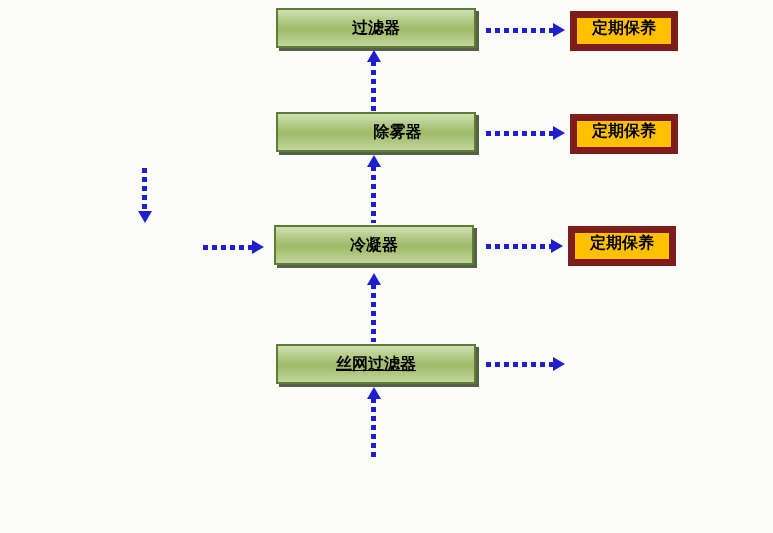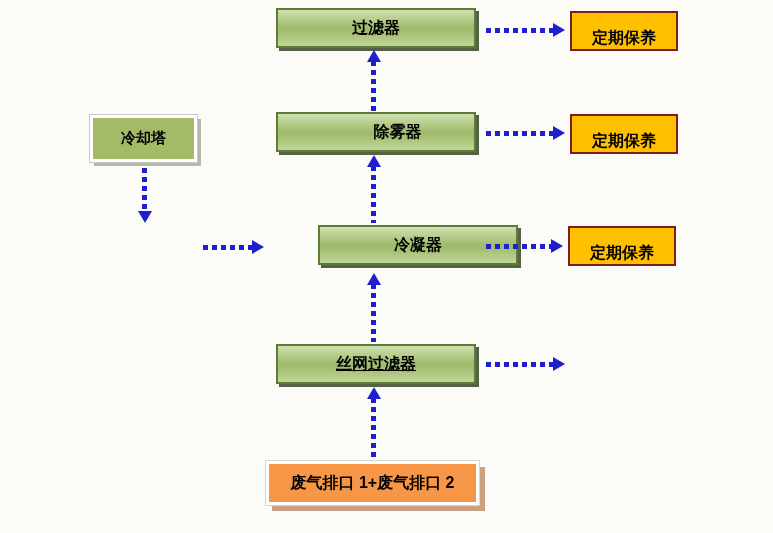--- a/index.html
+++ b/index.html
@@ -19,21 +19,21 @@
     position: absolute;
     width: 200px; height: 40px;
     background: linear-gradient(to bottom, #cfe0b2 0%, #a1bd6c 48%, #9fbb6a 55%, #c2d59a 100%);
     border: 2px solid #5d7c34;
     box-shadow: 3px 3px 0 #566246;
     display: flex; align-items: center; justify-content: center;
     font-weight: bold; font-size: 16px; color: #000; text-align: right;
   }
   #n-filter    { left: 276px; top: 8px; }
   #n-demister  { left: 276px; top: 112px; padding-left: 43px; }
-  #n-condenser { left: 274px; top: 225px; margin-left: 44px; }
+  #n-condenser { left: 274px; top: 225px; }
   #n-mesh      { left: 276px; top: 344px; text-decoration: underline; }
 
   
   .sbox {
     position: absolute;
     width: 107px;
     background: #a3ba66;
     border: 3px solid #ffffff;
     outline: 1px solid #c9c9c2;
     box-shadow: 4px 4px 0 #b4b8aa;
@@ -41,22 +41,22 @@
     font-weight: bold; font-size: 15px; color: #000;
   }
   #n-tower { left: 90px; top: 115px; height: 47px; }
   #n-pump  { left: 90px; top: 228px; height: 45px; }
 
   
   .ybox {
     position: absolute;
     width: 108px; height: 40px;
     background: #ffc000;
-    border: 2px solid #7f1d1d;
-    display: flex; align-items: flex-end; justify-content: center;
+    border: 7px solid #7f1d1d;
+    display: flex; align-items: flex-start; justify-content: center;
     font-weight: bold; font-size: 16px; color: #000;
   }
   #n-maint1 { left: 570px; top: 11px; }
   #n-maint2 { left: 570px; top: 114px; }
   #n-maint3 { left: 568px; top: 226px; }
   #n-replace{ left: 570px; top: 345px; }
 
   
   .obox {
     position: absolute;
@@ -130,37 +130,31 @@
   <div class="gbox" id="n-demister">
     <span>除雾器</span>
   </div>
   <div class="gbox" id="n-condenser">
     <span>冷凝器</span>
   </div>
   <div class="gbox" id="n-mesh">
     <span>丝网过滤器</span>
   </div>
 
-  <div class="sbox" id="n-tower">
-    <span>冷却塔</span>
-  </div>
 
   <div class="ybox" id="n-maint1">
     <span>定期保养</span>
   </div>
   <div class="ybox" id="n-maint2">
     <span>定期保养</span>
   </div>
   <div class="ybox" id="n-maint3">
     <span>定期保养</span>
   </div>
 
-  <div class="obox">
-    <span>废气排口 1+废气排口 2</span>
-  </div>
 
   <div class="vline" id="a1-line"></div>
   <div class="head-up" id="a1-head"></div>
   <div class="vline" id="a2-line"></div>
   <div class="head-up" id="a2-head"></div>
   <div class="vline" id="a3-line"></div>
   <div class="head-up" id="a3-head"></div>
   <div class="vline" id="a4-line"></div>
   <div class="head-up" id="a4-head"></div>
 

